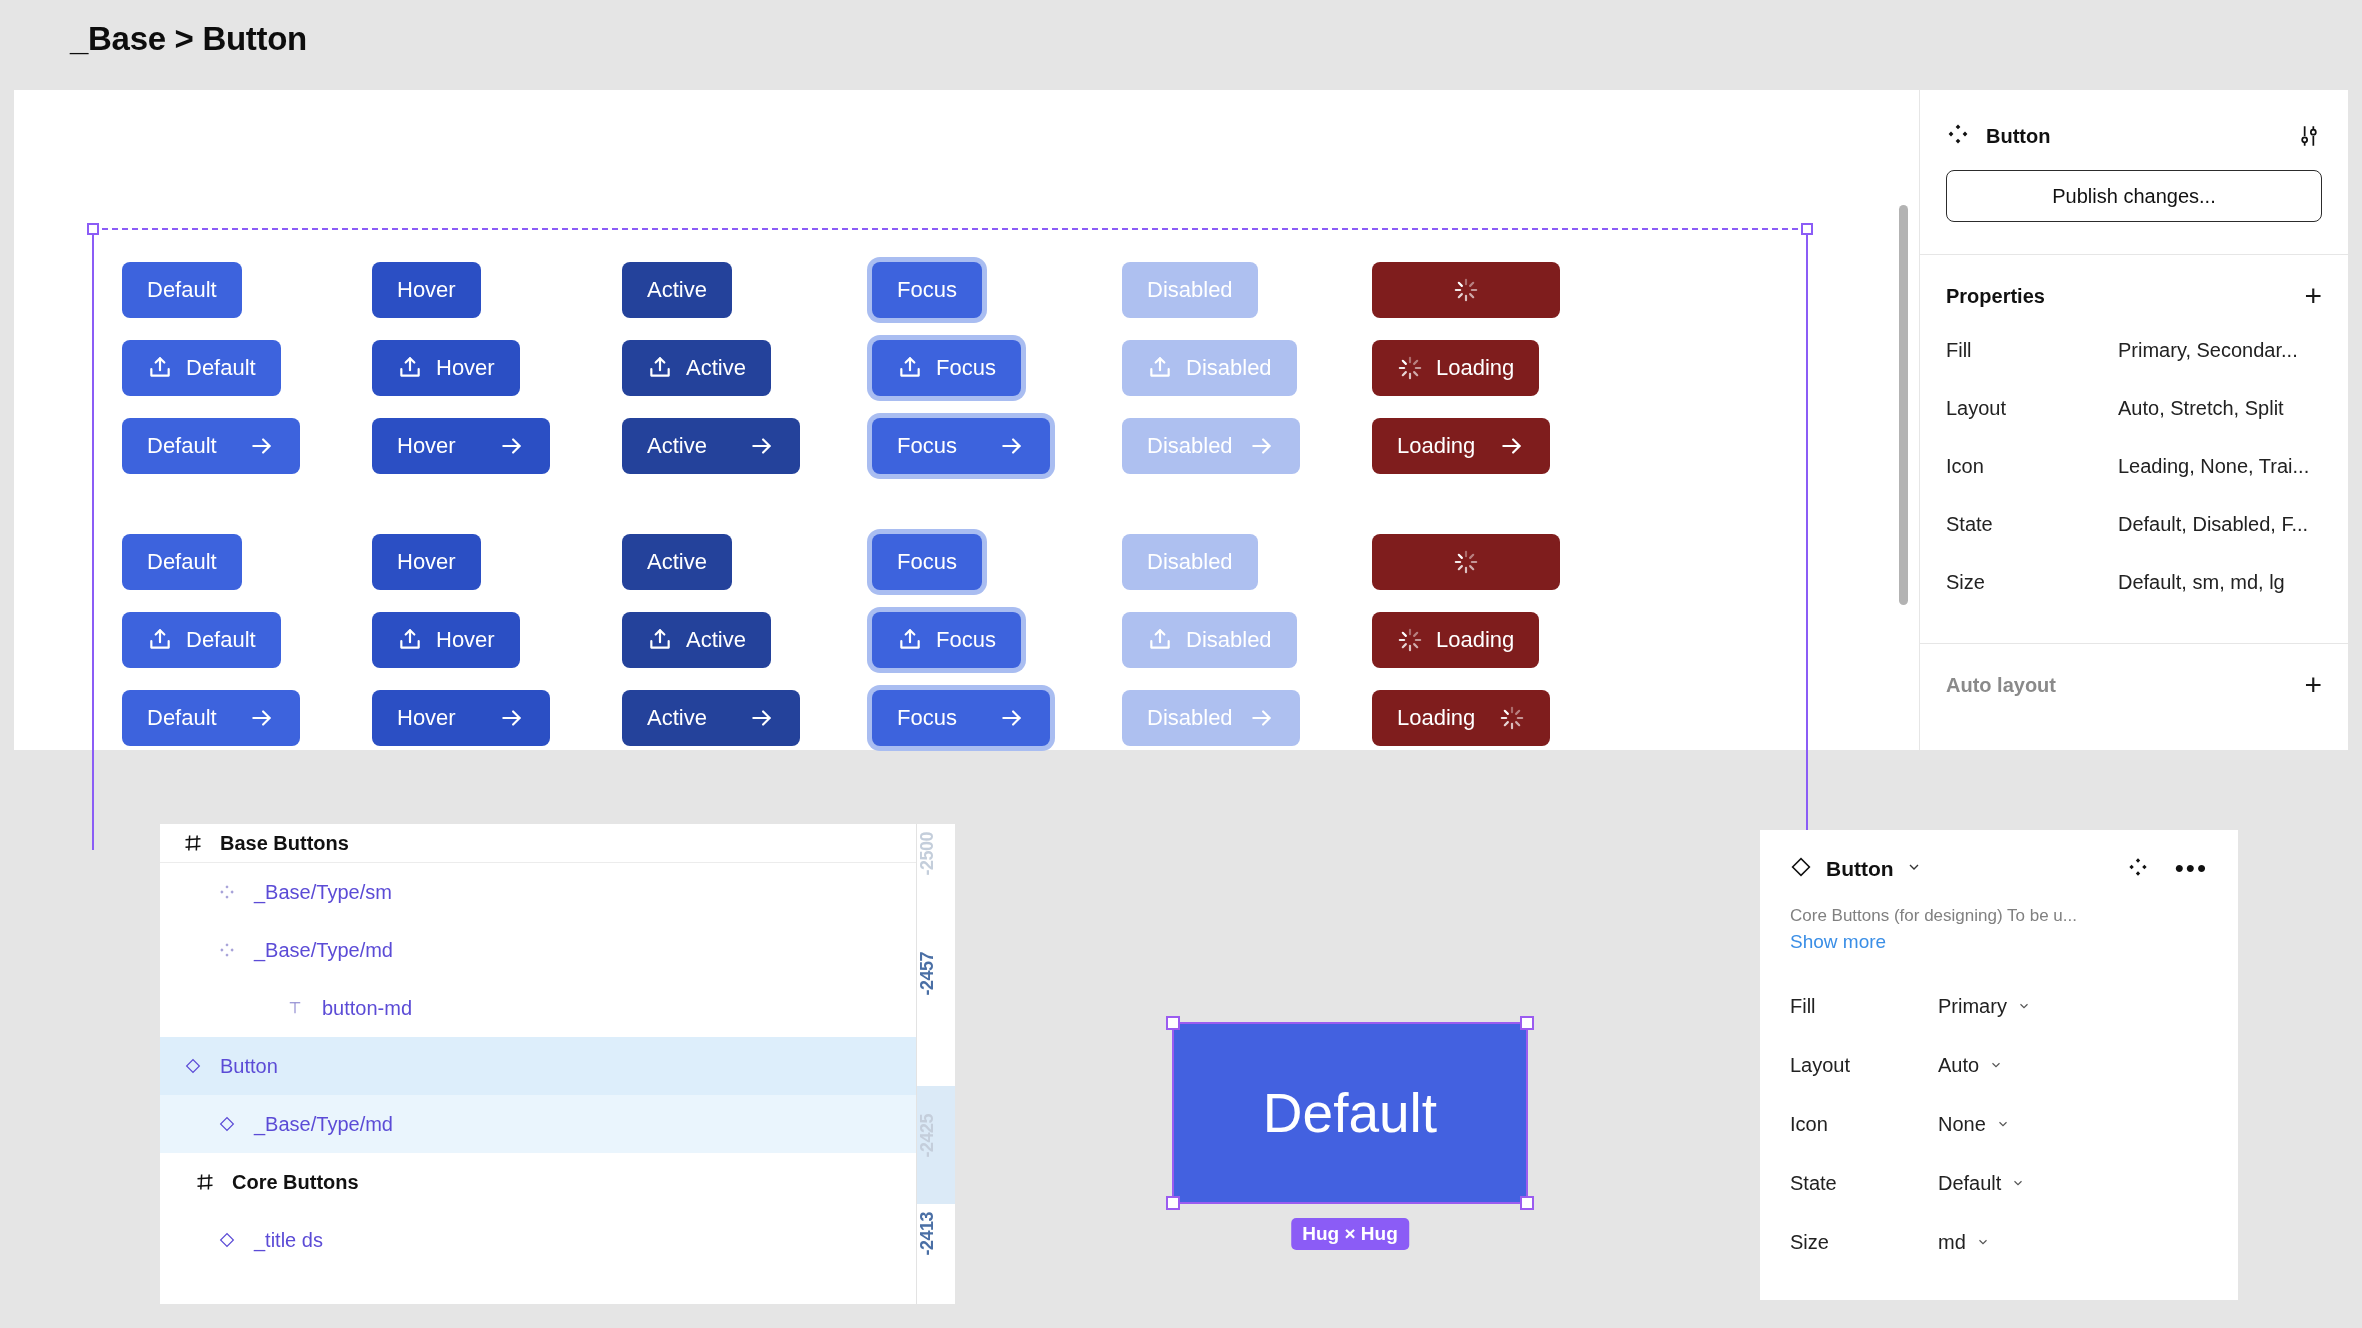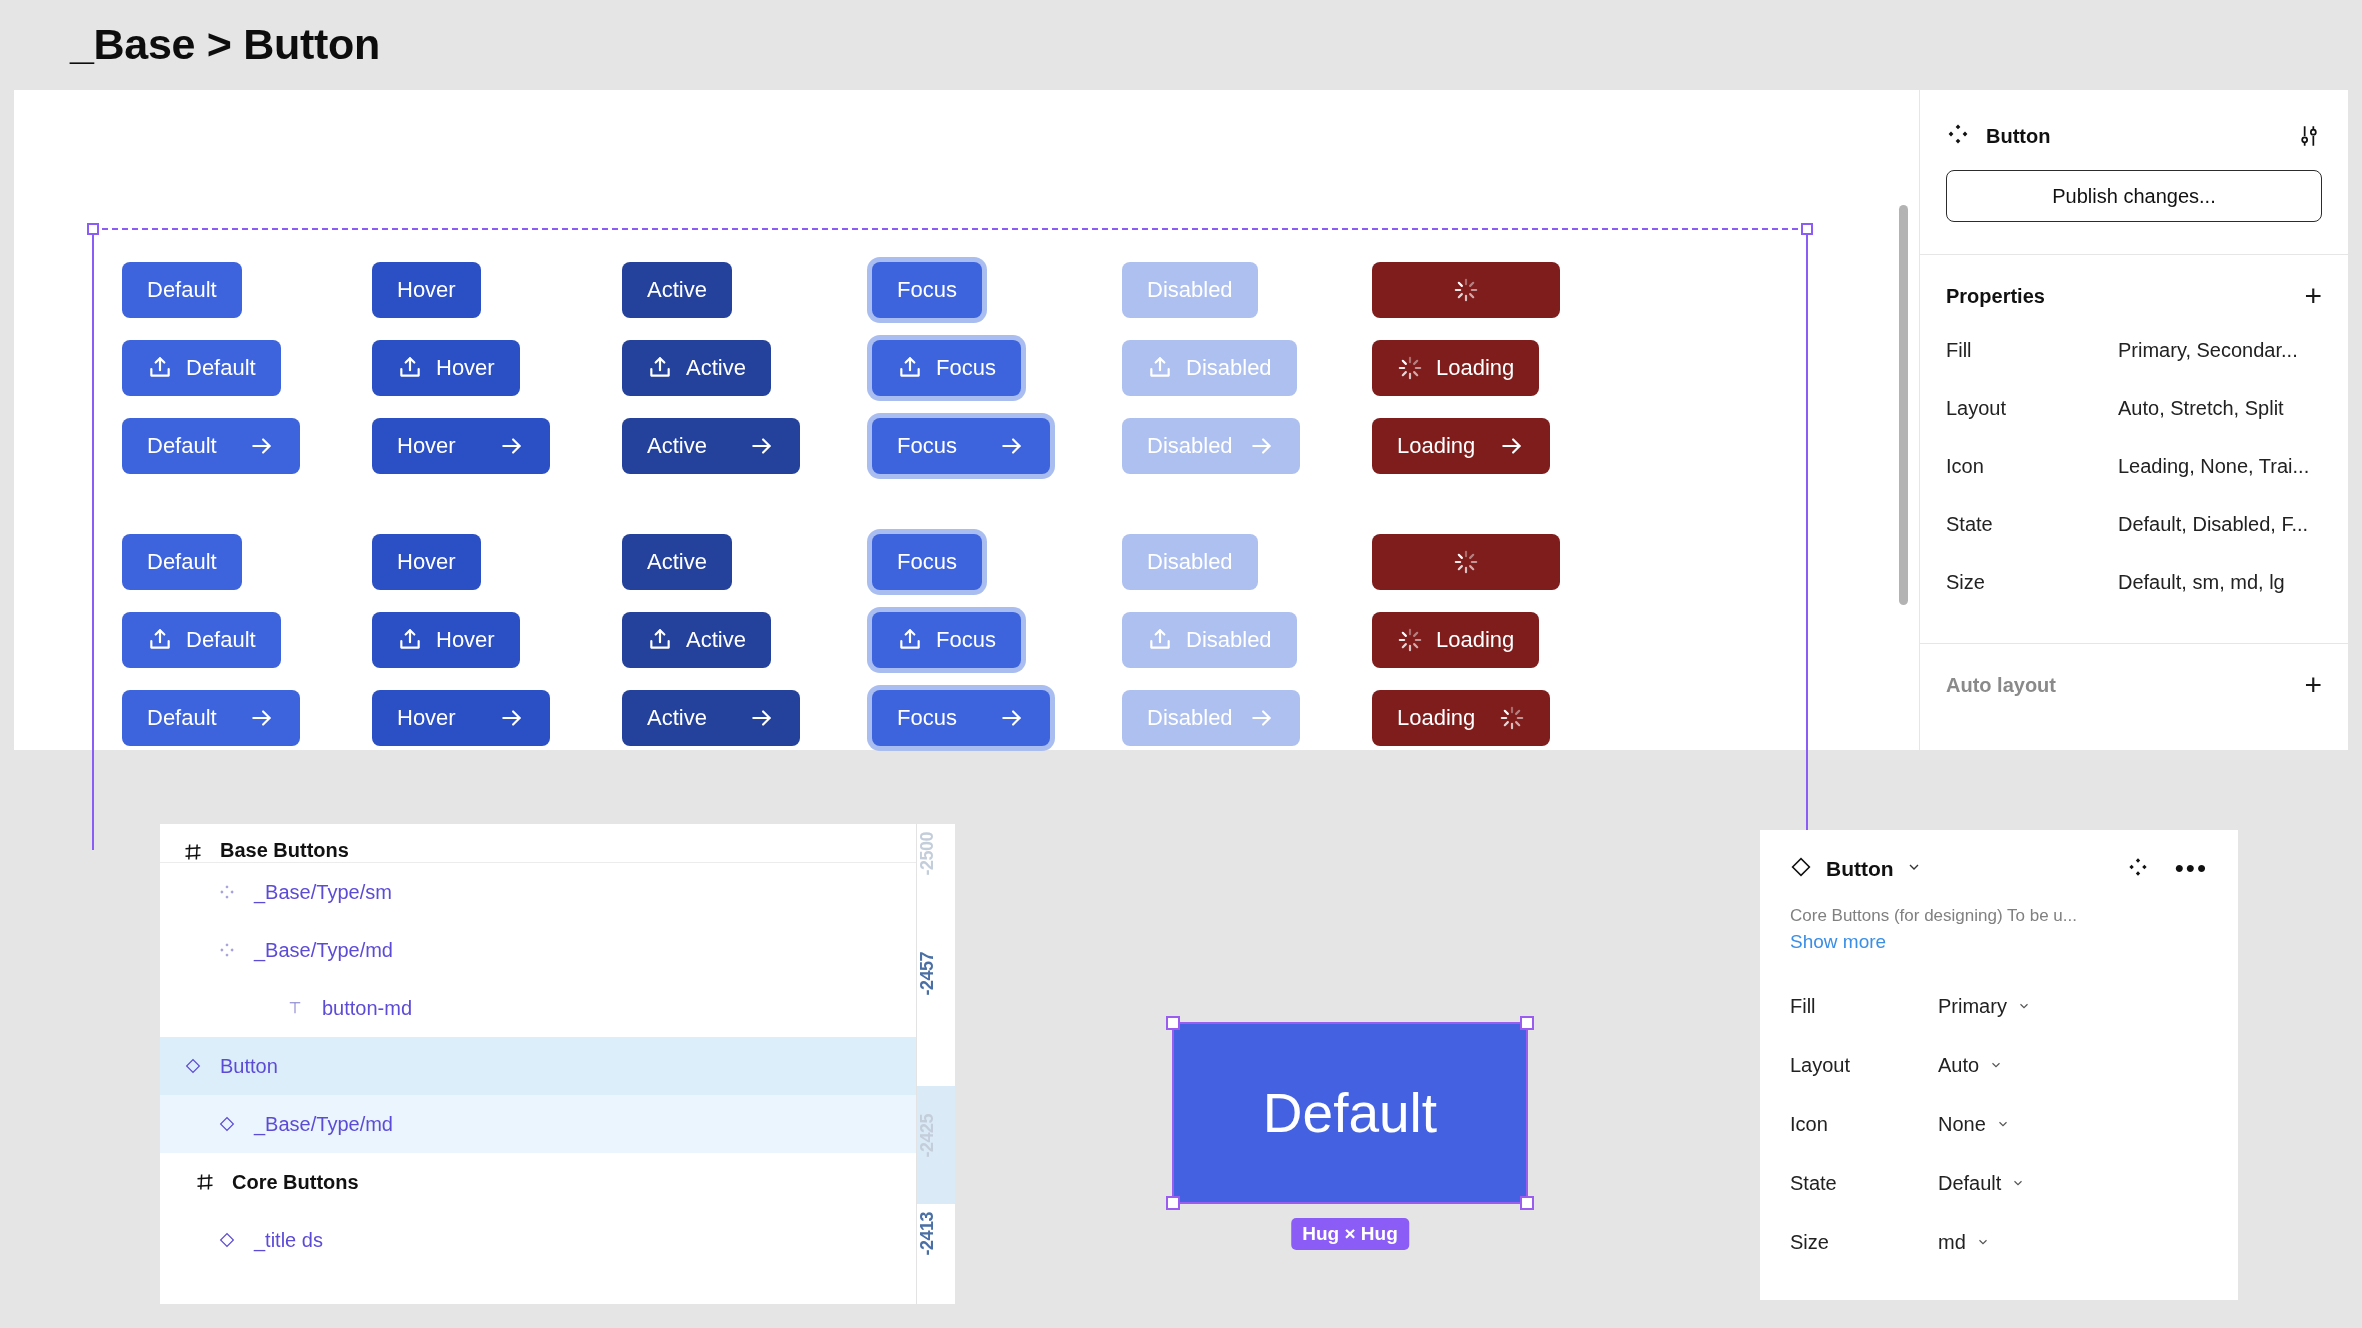--- a/index.html
+++ b/index.html
@@ -7,21 +7,21 @@
     width: 2362px; height: 1328px;
     background: #e5e5e5;
     font-family: "Liberation Sans", sans-serif;
     overflow: hidden;
   }
   #root { position: relative; width: 2362px; height: 1328px; }
 
   
   .page-title {
     position: absolute; left: 70px; top: 20px;
-    font-size: 43px; font-weight: bold; color: #0d0d0d;
+    font-size: 33px; font-weight: bold; color: #0d0d0d;
     letter-spacing: -0.3px;
   }
 
   
   .canvas {
     position: absolute; left: 14px; top: 90px;
     width: 2334px; height: 660px;
     background: #ffffff;
   }
   .canvas-right-panel {
@@ -132,21 +132,21 @@
     white-space: nowrap;
   }
   .layer-row.frame { color: #111; font-weight: bold; }
   .layer-row.selected { background: #ddeefb; }
   .layer-row.child-selected { background: #eaf5fd; }
   .layer-row .l-icon {
     width: 34px; flex: 0 0 34px;
     display: flex; align-items: center; justify-content: center;
     margin-right: 10px;
   }
-  .layer-row.clip-top { height: 38px; align-items: flex-end; }
+  .layer-row.clip-top { height: 38px; }
   .layers-divider { height: 1px; background: #ececec; }
 
   .layers-ruler {
     position: absolute; left: 916px; top: 824px;
     width: 39px; height: 480px;
     background: #ffffff;
     border-left: 1px solid #e3e3e3;
     overflow: hidden;
   }
   .ruler-tick {

